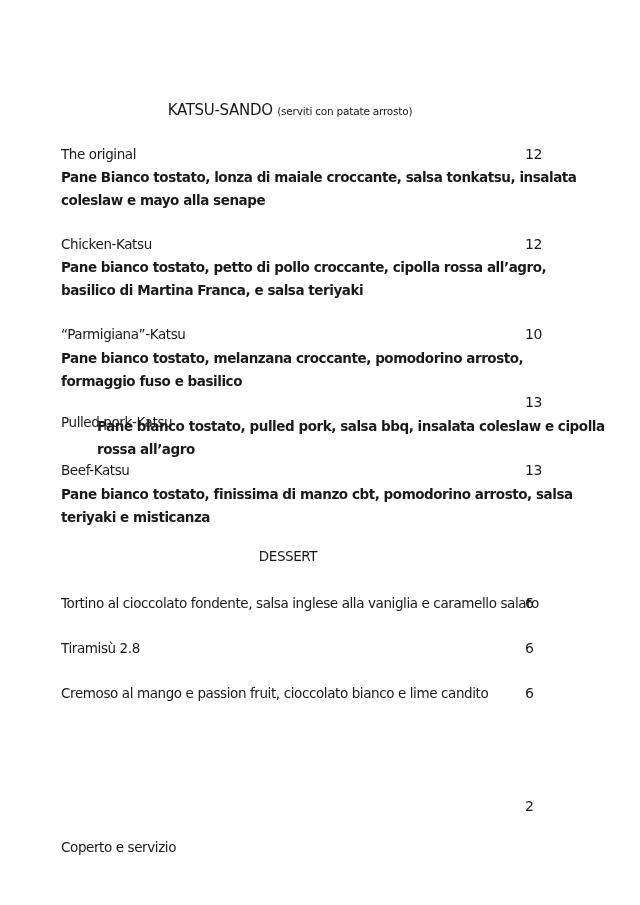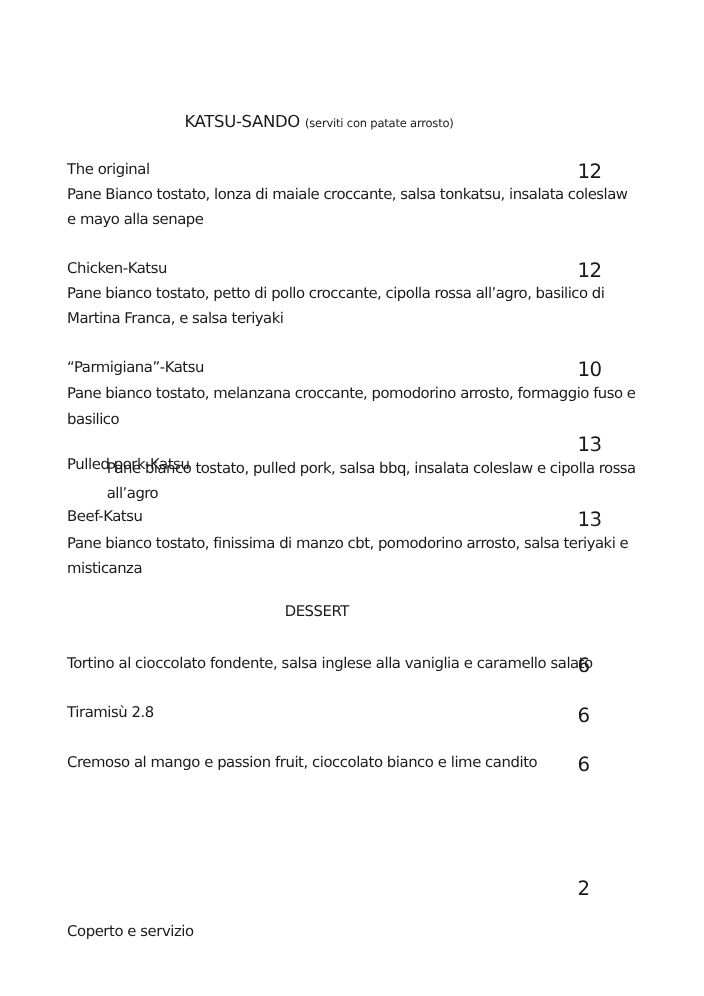--- a/index.html
+++ b/index.html
@@ -8,24 +8,24 @@
       font-family: "DejaVu Sans", sans-serif;
       color: #1a1a1a;
     }
     .abs { position: absolute; white-space: nowrap; }
     .title {
       top: 101px; left: 0; width: 580px; text-align: center;
       font-size: 15px; letter-spacing: -0.3px;
     }
     .title .sub { font-size: 10.5px; letter-spacing: -0.2px; }
     .name { left: 61px; font-size: 13.5px; letter-spacing: -0.4px; }
-    .price { left: 525px; font-size: 18px; letter-spacing: -0.5px; }
+    .price { left: 525px; font-size: 14px; letter-spacing: -0.5px; }
     .desc {
       left: 61px; width: 520px; white-space: normal;
-      font-size: 13.5px; line-height: 23px; letter-spacing: -0.45px;
+      font-size: 13.5px; line-height: 23px; letter-spacing: -0.45px; font-weight: bold;
     }
     .section {
       left: 0; width: 576px; text-align: center;
       font-size: 13.5px; letter-spacing: -0.4px;
     }
   </style>
 </head>
 <body>
 
 <div class="abs title">

